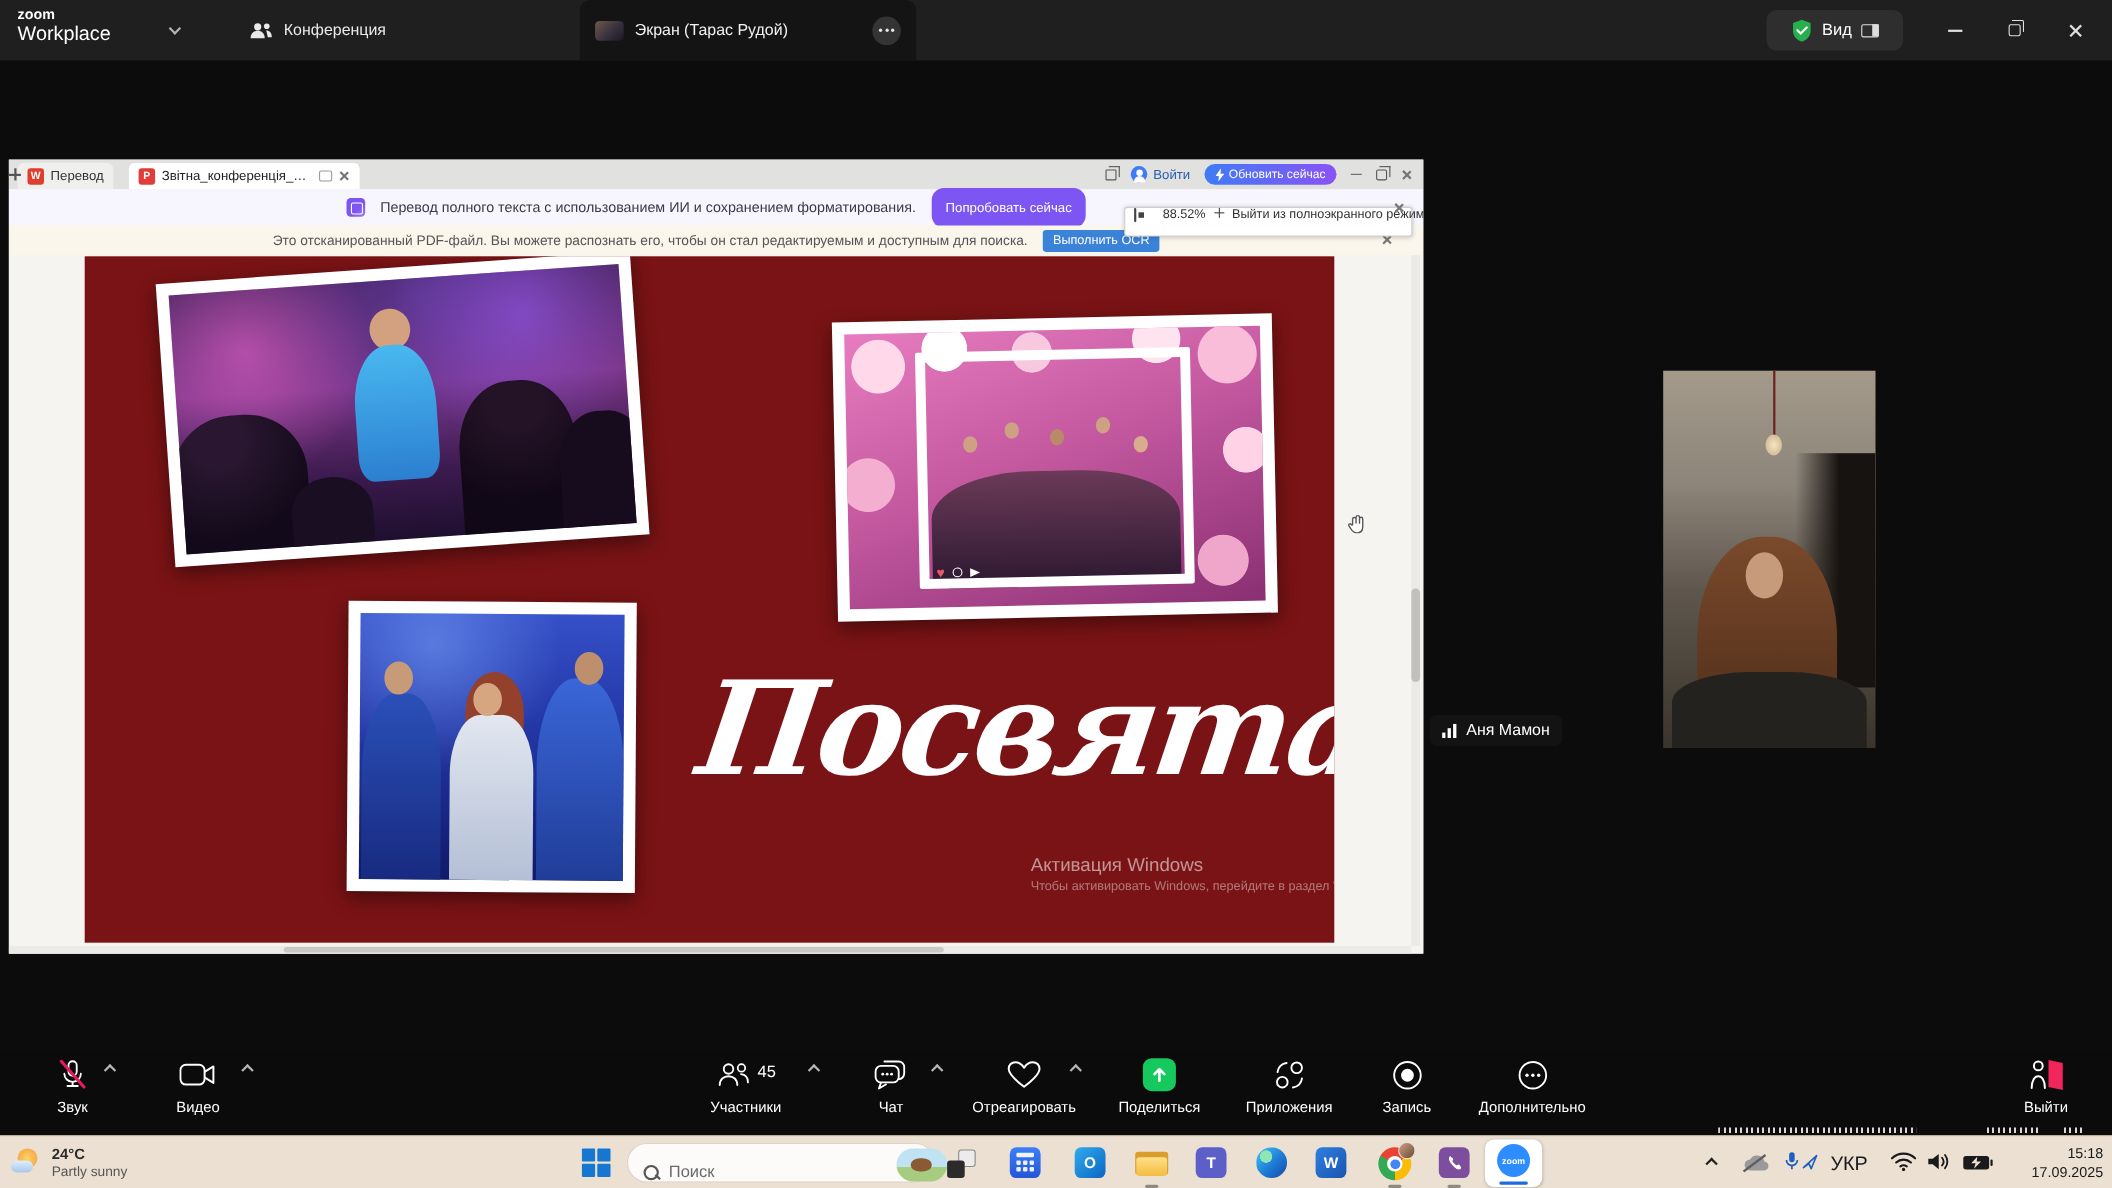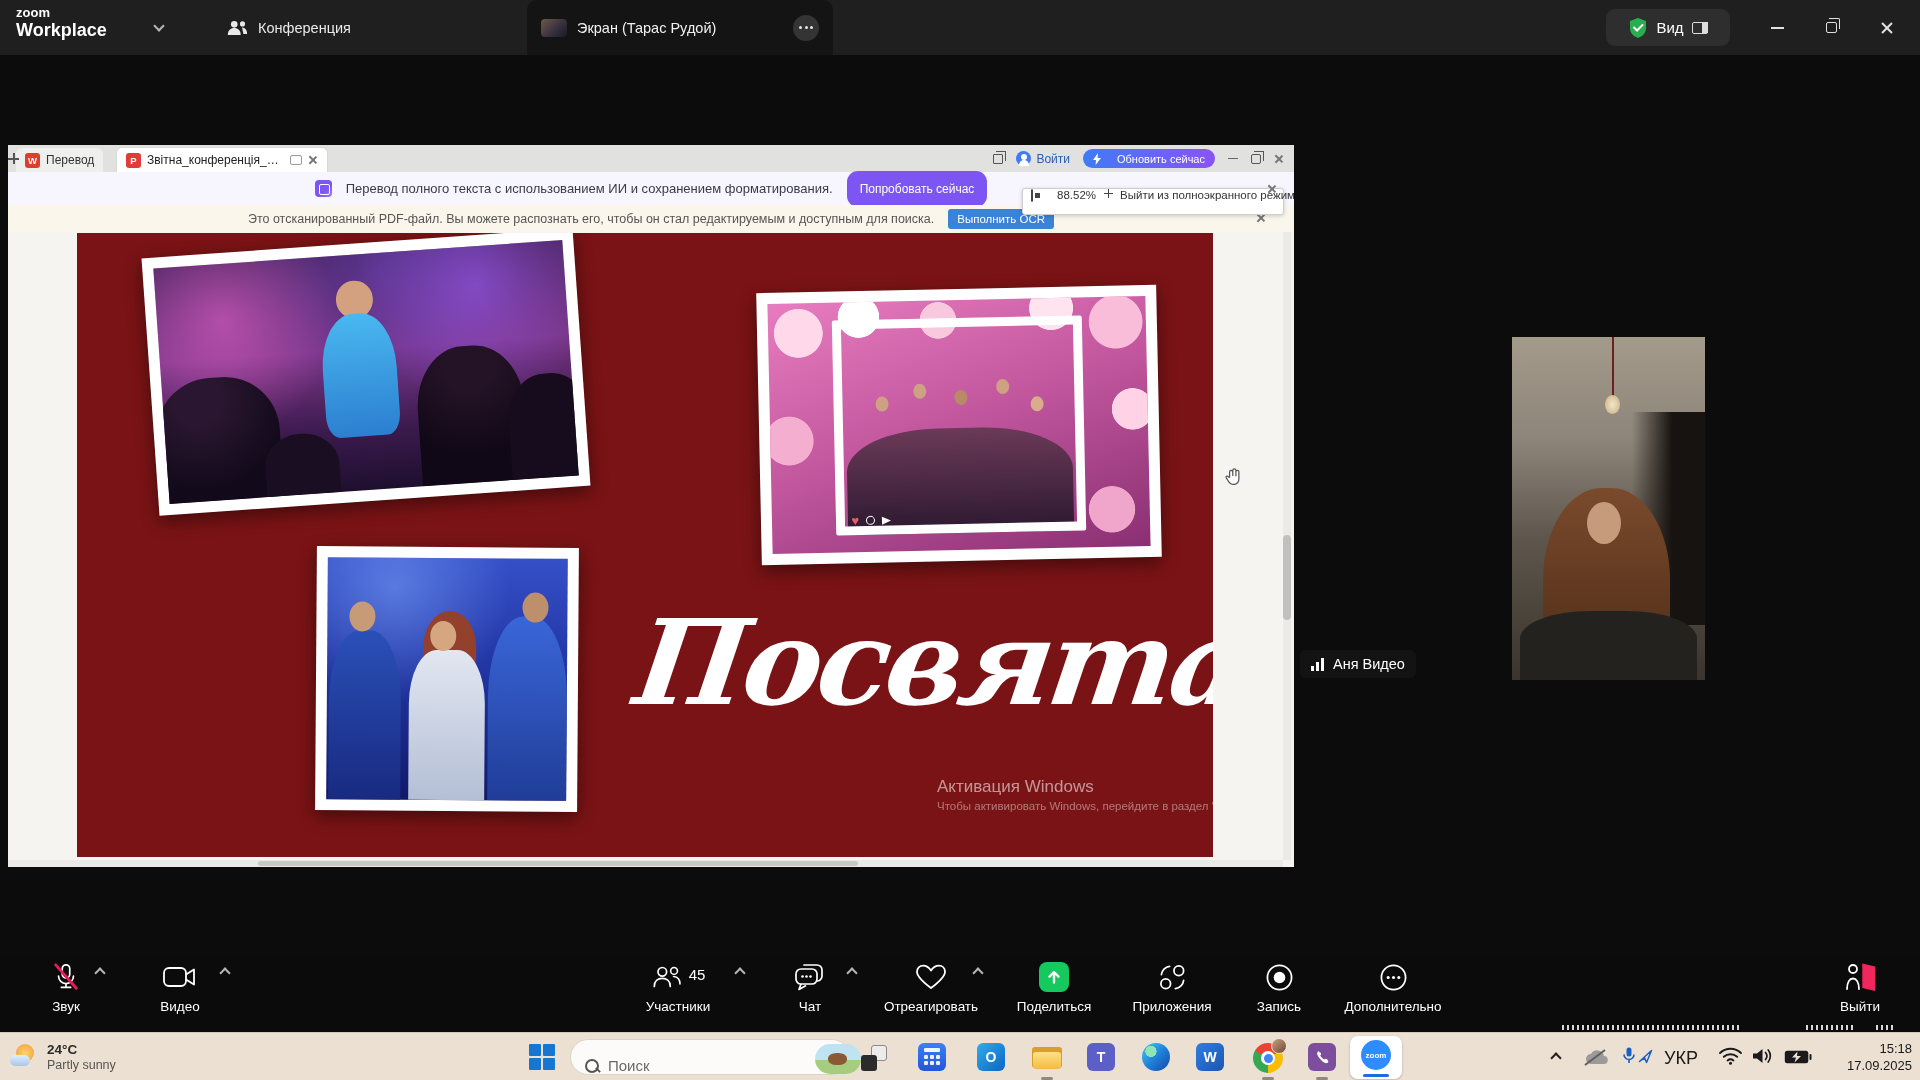--- a/index.html
+++ b/index.html
@@ -2,21 +2,21 @@
 <html><head>
 <meta charset="utf-8">
 <style>
 *{margin:0;padding:0;box-sizing:border-box}
 body{background:#000;font-family:"Liberation Sans",sans-serif;-webkit-font-smoothing:antialiased}
 #root{position:relative;width:1920px;height:1080px;background:#0c0c0c;overflow:hidden}
 
 #titlebar{position:absolute;left:0;top:0;width:1920px;height:55px;background:#1f1f1f}
 .brand{position:absolute;left:16px;top:6px;color:#fff}
 .brand .b1{font-size:13px;font-weight:700;line-height:14px}
-.brand .b2{font-size:18px;font-weight:700;line-height:21px}
+.brand .b2{font-size:18px;font-weight:400;line-height:21px}
 .chev{display:inline-block;width:8px;height:8px;border-left:2px solid #b5b5b5;border-bottom:2px solid #b5b5b5;transform:rotate(-45deg)}
 .chevup{transform:rotate(135deg)}
 #brand-chev{position:absolute;left:155px;top:22px}
 #tab-meeting{position:absolute;left:212px;top:0;height:55px;display:flex;align-items:center;gap:10px;color:#e9e9e9;font-size:14.5px;padding:0 14px}
 #tab-screen{position:absolute;left:527px;top:0;width:306px;height:55px;background:#141414;border-radius:10px 10px 0 0;display:flex;align-items:center;gap:10px;padding:0 14px;color:#f1f1f1;font-size:14.5px}
 .shot{width:26px;height:18px;border-radius:4px;background:linear-gradient(135deg,#6e5a48 0%,#3a3240 55%,#191922 100%);flex:none}
 .ellbtn{margin-left:auto;width:26px;height:26px;border-radius:50%;background:#343434;display:flex;align-items:center;justify-content:center;gap:2.5px}
 .dot{width:3px;height:3px;border-radius:50%;background:#e5e5e5}
 #view-pill{position:absolute;left:1606px;top:9px;width:124px;height:37px;border-radius:9px;background:#2e2e2e;display:flex;align-items:center;justify-content:center;gap:8px;color:#fff;font-size:15px}
 .layic{width:16px;height:12px;border:1.5px solid #ddd;border-radius:2px;position:relative}
@@ -43,21 +43,21 @@
 .plus{position:relative;width:11px;height:11px}
 .plus::before,.plus::after{content:"";position:absolute;background:#555}
 .plus::before{left:5px;top:0;width:1.6px;height:11px}.plus::after{left:0;top:5px;width:11px;height:1.6px}
 #wps-controls{position:absolute;right:10px;top:0;height:27px;display:flex;align-items:center;gap:13px}
 .wrest{width:10px;height:10px;border:1.3px solid #555;border-radius:1px;position:relative}
 .wrest::before{content:"";position:absolute;left:2px;top:-4px;width:9px;height:9px;border:1.3px solid #555;border-left:none;border-bottom:none}
 .avatar{width:15px;height:15px;border-radius:50%;background:#3f7bf6;position:relative;flex:none}
 .avatar::before{content:"";position:absolute;left:4.5px;top:3px;width:6px;height:6px;border-radius:50%;background:#fff}
 .avatar::after{content:"";position:absolute;left:2.5px;top:9px;width:10px;height:6px;border-radius:5px 5px 0 0;background:#fff}
 #signin{display:flex;align-items:center;gap:5px;font-size:12px;color:#2a5db0}
-#update-pill{height:19px;padding:0 10px;border-radius:10px;background:linear-gradient(90deg,#3f7bf6,#8a53f5);color:#fff;font-size:11px;display:flex;align-items:center;gap:16px}
+#update-pill{height:19px;padding:0 10px;border-radius:10px;background:linear-gradient(90deg,#3f7bf6,#8a53f5);color:#fff;font-size:11px;display:flex;align-items:center;gap:4px}
 .minbar2{width:10px;height:1.6px;background:#666}
 
 #ai-bar{position:absolute;left:0;top:27px;width:100%;height:33px;background:#f7f5fe;display:flex;align-items:center;justify-content:center;gap:14px}
 #ai-bar .txt{font-size:13px;color:#3a3a4a}
 .aiic{width:17px;height:17px;border-radius:4px;background:linear-gradient(135deg,#7d55f2 60%,#9d7bf8);position:relative;flex:none}
 .aiic::after{content:"";position:absolute;left:4px;top:4px;width:9px;height:9px;border:1.5px solid #fff;border-radius:2px}
 #ai-btn{height:36px;padding:0 13px;border-radius:11px;background:#7d55f2;color:#fff;font-size:12px;display:flex;align-items:center}
 #ocr-bar{position:absolute;left:0;top:60px;width:100%;height:27px;background:#fbf6ec;display:flex;align-items:center;justify-content:center;gap:14px}
 #ocr-bar .txt{font-size:12.5px;color:#555}
 #ocr-btn{height:20px;padding:0 9px;border-radius:3px;background:#3b82d9;color:#fff;font-size:11.5px;display:flex;align-items:center}
@@ -347,21 +347,21 @@
     <div class="hair"></div>
     <div class="face"></div>
     <div class="body"></div>
   </div>
   <div id="name-pill">
     <svg width="15" height="13" viewBox="0 0 15 13">
         <rect x="0" y="8" width="3" height="5" fill="#fff"></rect>
         <rect x="5" y="4" width="3" height="9" fill="#fff"></rect>
         <rect x="10" y="0" width="3" height="13" fill="#fff"></rect>
       </svg>
-    <span>Аня Видео</span>
+    <span>Аня Мамон</span>
   </div>
 
   <div id="ztoolbar">
     <div class="tb" style="left:11px">
       <div class="irow">
           <svg width="30" height="30" viewBox="0 0 32 32">
             <rect x="12" y="3" width="8" height="14" rx="4" stroke="#fff" stroke-width="1.8" fill="none"></rect>
             <path d="M8,15 a8,8 0 0 0 16,0" stroke="#fff" stroke-width="1.8" fill="none" stroke-linecap="round"></path>
             <line x1="16" y1="23" x2="16" y2="27" stroke="#fff" stroke-width="1.8"></line>
             <line x1="11" y1="27" x2="21" y2="27" stroke="#fff" stroke-width="1.8" stroke-linecap="round"></line>

